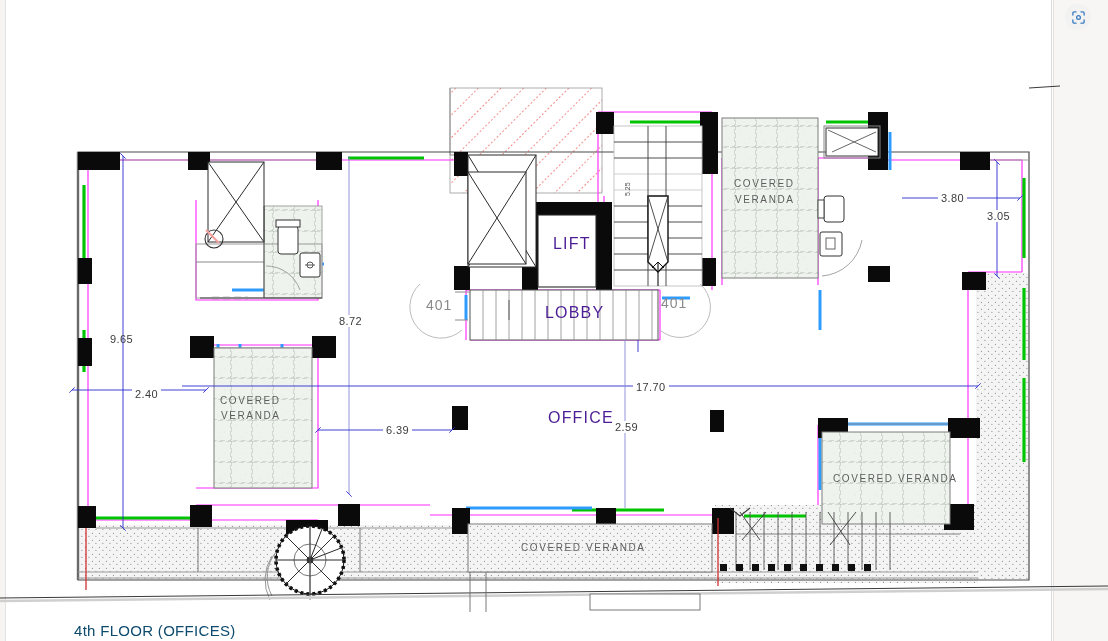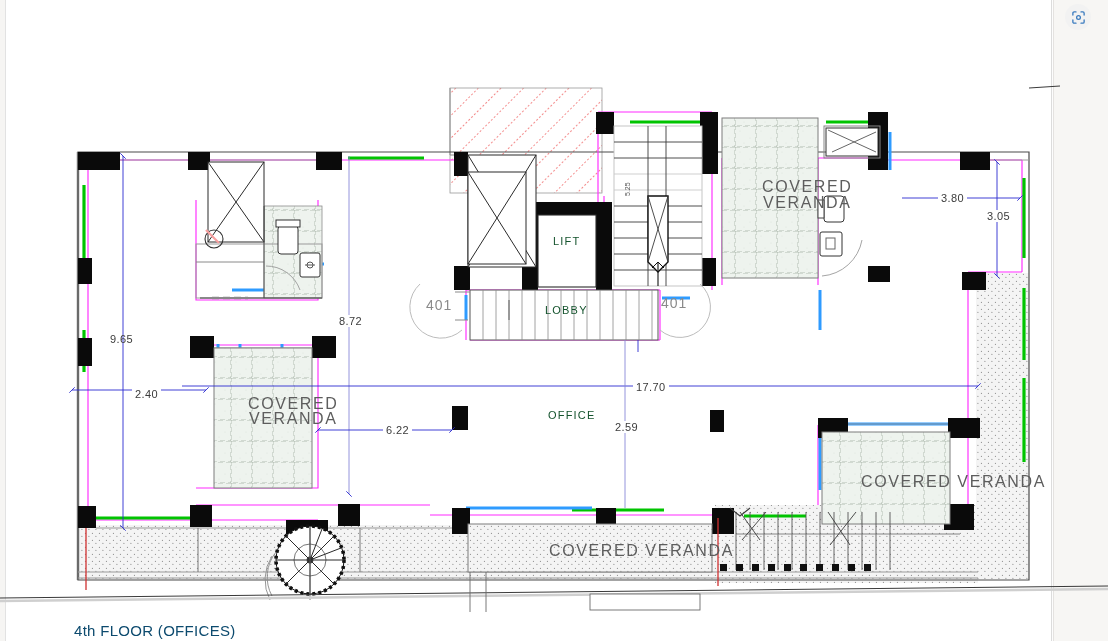--- a/index.html
+++ b/index.html
@@ -33,22 +33,22 @@
   #caption{
     position:absolute;left:74px;top:622px;
     font-size:15px;color:#0c4a6e;letter-spacing:.3px;white-space:nowrap;
   }
   
   #plan{position:absolute;left:0;top:0;width:1108px;height:641px;}
   .lbl{
     position:absolute;white-space:nowrap;color:#3a3a3a;
     font-family:"Liberation Sans", sans-serif;
   }
-  .room-lbl{font-size:11px;color:#14532d;letter-spacing:1.2px;}
-  .veranda-lbl{font-size:16px;color:#5d5d5d;letter-spacing:1.6px;margin-left:28px;}
+  .room-lbl{font-size:16px;color:#4c1d95;letter-spacing:1.2px;}
+  .veranda-lbl{font-size:10px;color:#5d5d5d;letter-spacing:1.6px;}
   .dim-lbl{font-size:11px;color:#3b3b3b;letter-spacing:.4px;}
   .tag-lbl{font-size:14px;color:#8a8a8a;letter-spacing:1px;}
   .tiny-lbl{font-size:7px;color:#555;}
 </style>
 </head>
 <body>
 
 <div id="left-gutter"></div>
 <div id="page-sheet"></div>
 <div id="right-gutter"></div>
@@ -420,21 +420,21 @@
   <div class="lbl veranda-lbl" style="left:735px;top:194px;">VERANDA</div>
   <div class="lbl veranda-lbl" style="left:833px;top:473px;">COVERED  VERANDA</div>
   <div class="lbl veranda-lbl" style="left:521px;top:542px;">COVERED  VERANDA</div>
 
   <div class="lbl tag-lbl" style="left:426px;top:297px;">401</div>
   <div class="lbl tag-lbl" style="left:661px;top:295px;">401</div>
 
   <div class="lbl dim-lbl" style="left:110px;top:333px;">9.65</div>
   <div class="lbl dim-lbl" style="left:132px;top:388px;background:#fff;padding:0 3px;">2.40</div>
   <div class="lbl dim-lbl" style="left:337px;top:315px;background:#fff;padding:0 2px;text-align:right;">8.72</div>
-  <div class="lbl dim-lbl" style="left:383px;top:424px;background:#fff;padding:0 3px;">6.22</div>
+  <div class="lbl dim-lbl" style="left:383px;top:424px;background:#fff;padding:0 3px;">6.39</div>
   <div class="lbl dim-lbl" style="left:633px;top:381px;background:#fff;padding:0 3px;">17.70</div>
   <div class="lbl dim-lbl" style="left:613px;top:421px;background:#fff;padding:0 2px;">2.59</div>
   <div class="lbl dim-lbl" style="left:938px;top:192px;background:#fff;padding:0 3px;">3.80</div>
   <div class="lbl dim-lbl" style="left:985px;top:210px;background:#fff;padding:0 2px;">3.05</div>
   <div class="lbl tiny-lbl" style="left:624px;top:196px;transform:rotate(-90deg);transform-origin:0 0;">5.25</div>
 </div>
 
 <div id="caption">4th FLOOR (OFFICES)</div>
 
 </body></html>

